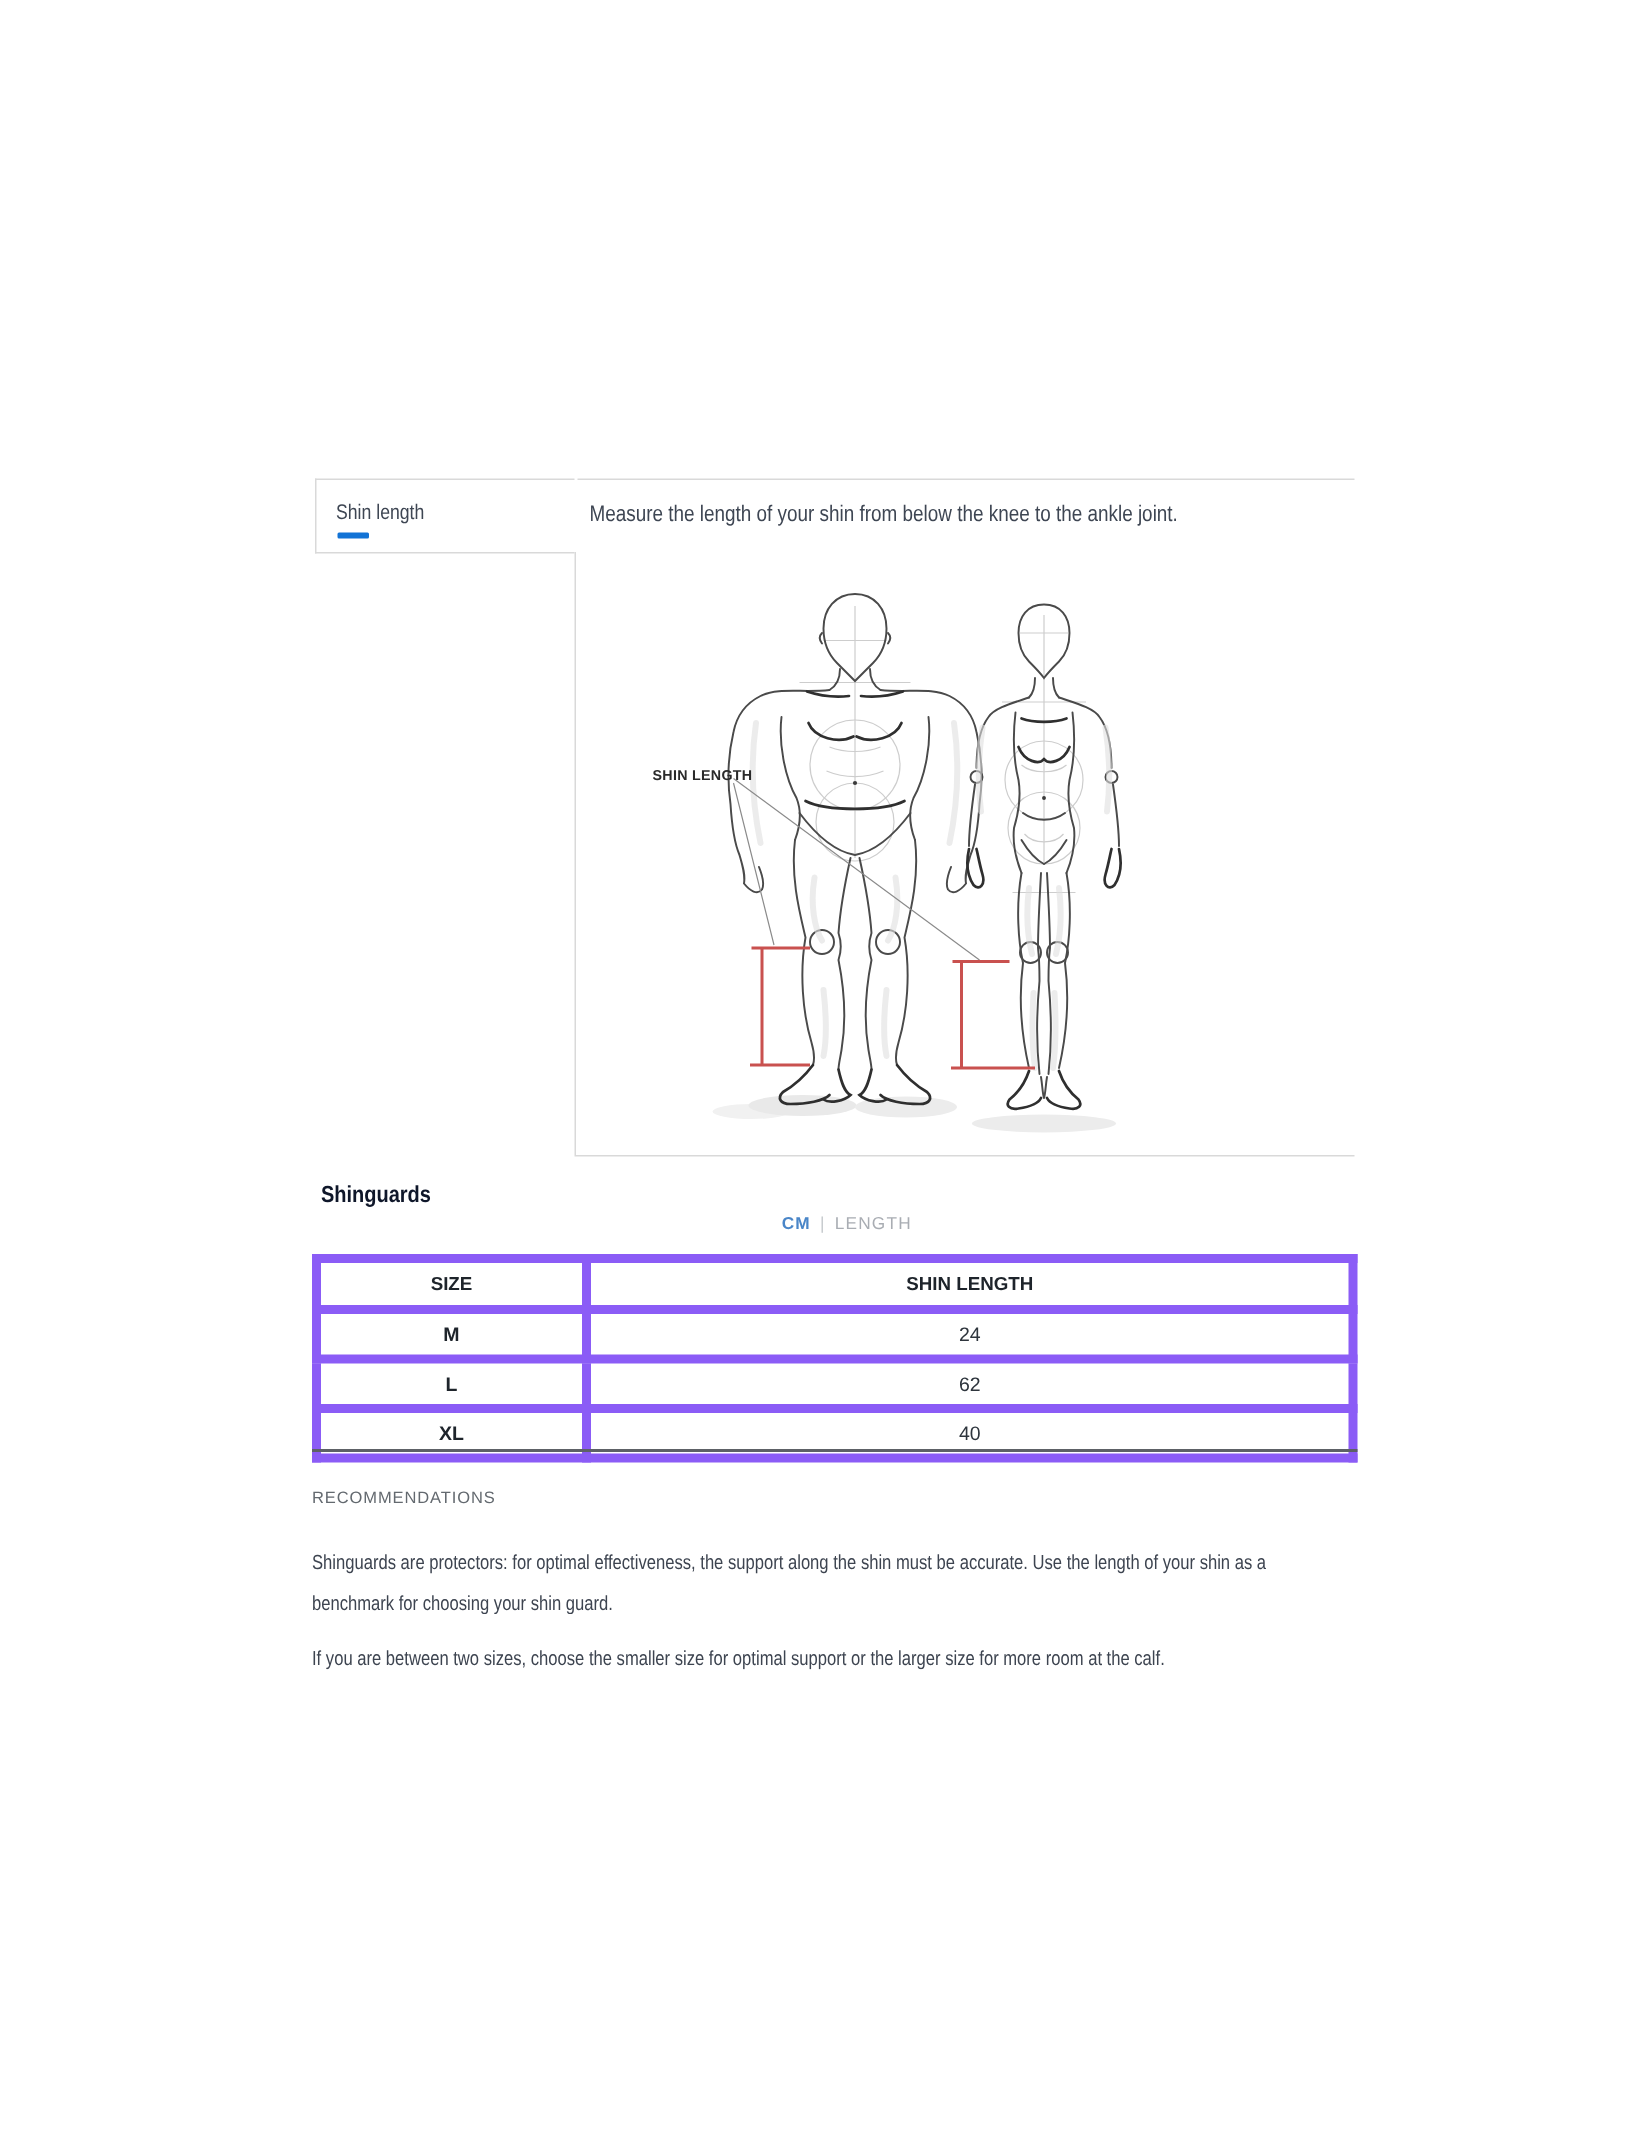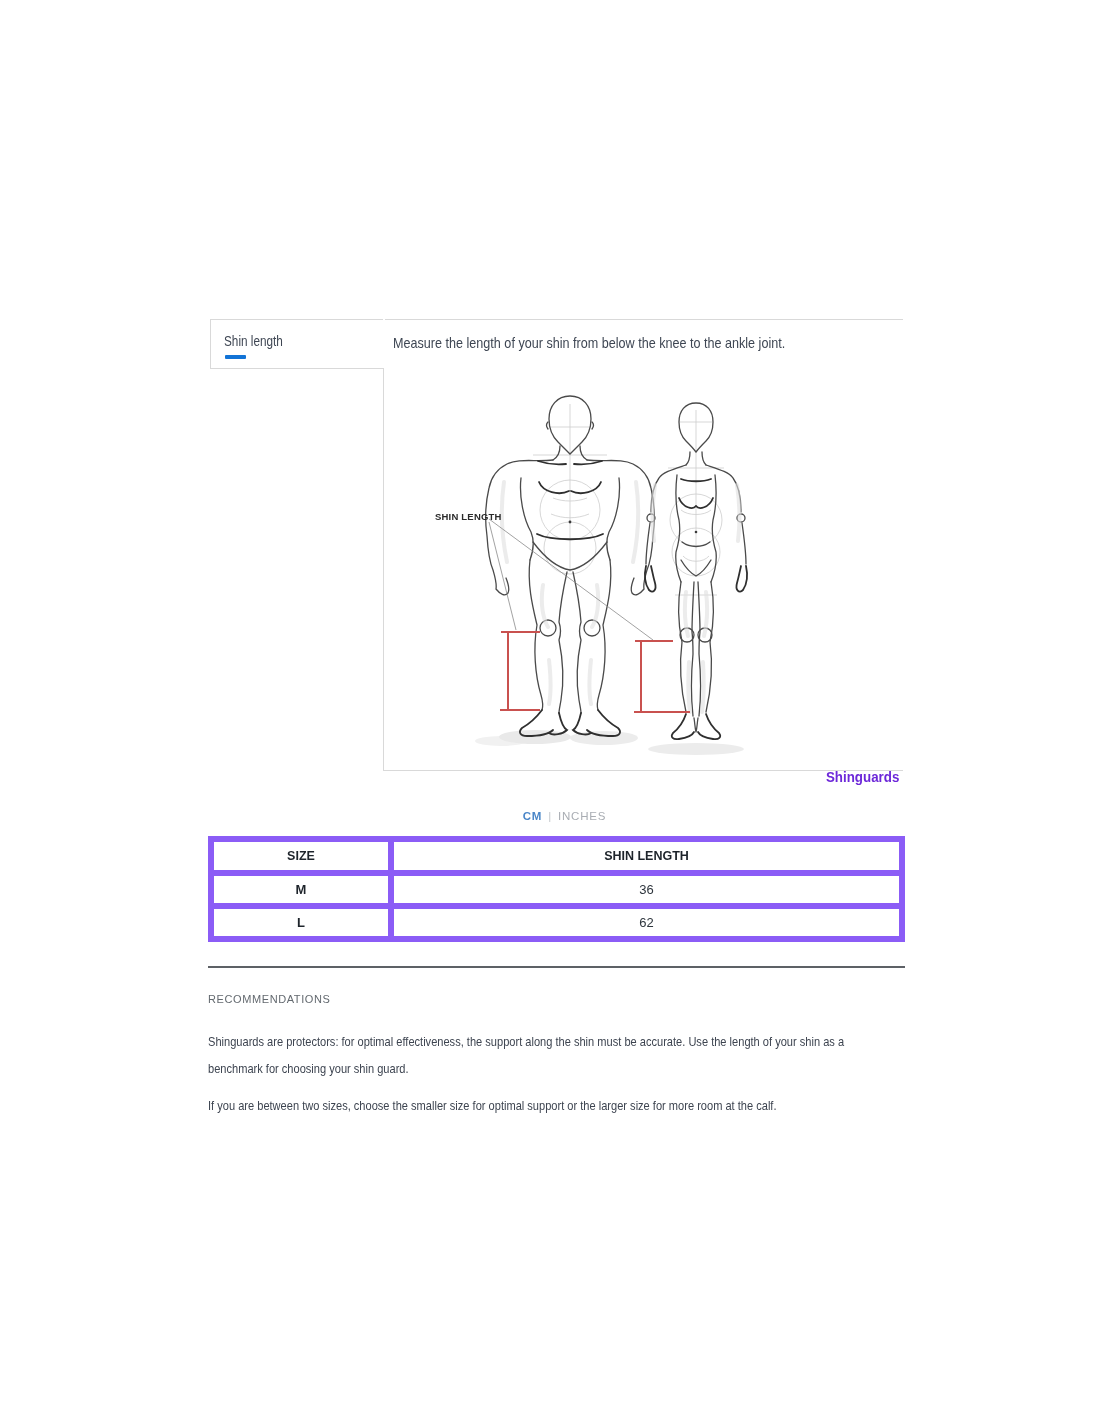--- a/index.html
+++ b/index.html
@@ -26,22 +26,22 @@
   .tab-underline{position:absolute;left:14px;top:35px;width:21px;height:4px;background:#1273d6;border-radius:1px;}
 
   .description{
     left:393px;top:334px;width:560px;font-size:15px;color:#3e4653;
     transform:scaleX(.84);transform-origin:0 50%;white-space:nowrap;
   }
 
   .diagram{left:383px;top:370px;width:520px;height:400px;}
 
   .section-title{
-    left:208px;top:768px;width:697px;text-align:right;
-    font-size:15.5px;font-weight:bold;color:#6d28d9;
+    left:208px;top:788px;width:697px;text-align:left;
+    font-size:15.5px;font-weight:bold;color:#0f172a;
   }
   .section-title span{display:inline-block;transform:scaleX(.86);transform-origin:50% 50%;}
 
   .unit-toggle{
     left:208px;top:810px;width:697px;text-align:center;
     font-size:11.5px;letter-spacing:.8px;
   }
   .unit-cm{color:#4a86c8;font-weight:bold;cursor:pointer;padding-left:16px;}
   .unit-sep{color:#c5c9cd;margin:0 6px;}
   .unit-inches{color:#a9adb3;cursor:pointer;}
@@ -206,42 +206,46 @@
       <line x1="258" y1="271" x2="258" y2="342"></line>
       <line x1="251" y1="342" x2="307" y2="342"></line>
     </g>
   </svg>
 
   <div class="abs section-title">
     <span>Shinguards</span>
   </div>
 
   <div class="abs unit-toggle">
-    <span class="unit-cm">CM</span><span class="unit-sep">|</span><span class="unit-inches">INCHES</span>
+    <span class="unit-cm">CM</span><span class="unit-sep">|</span><span class="unit-inches">LENGTH</span>
   </div>
 
   <table class="size-table">
     <colgroup>
         <col class="c1">
         <col>
       </colgroup>
     <thead>
       <tr>
         <th>SIZE</th>
         <th>SHIN LENGTH</th>
       </tr>
     </thead>
     <tbody>
       <tr>
         <td style="font-weight:bold;color:#1e242b;">M</td>
-        <td>36</td>
+        <td>24</td>
       </tr>
       <tr>
         <td style="font-weight:bold;color:#1e242b;">L</td>
         <td>62</td>
+      </tr>
+      <tr>
+        <td style="font-weight:bold;color:#1e242b;">XL</td>
+        <td>40</td>
       </tr>
     </tbody>
   </table>
 
   <div class="abs hr-dark" style="left:208px;top:966px;width:697px;"></div>
   <div class="abs rec-heading">RECOMMENDATIONS</div>
   <div class="abs para p1">Shinguards are protectors: for optimal effectiveness, the support along the shin must be accurate. Use the length of your shin as a benchmark for choosing your shin guard.</div>
   <div class="abs para p2">If you are between two sizes, choose the smaller size for optimal support or the larger size for more room at the calf.</div>
 
 </div>

